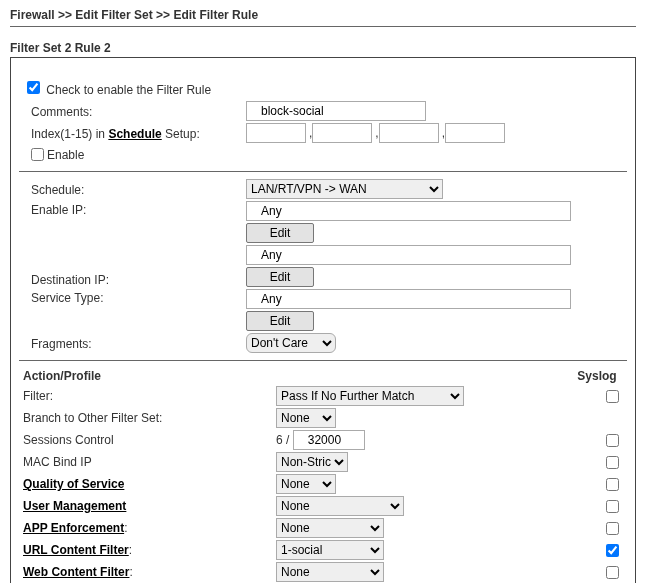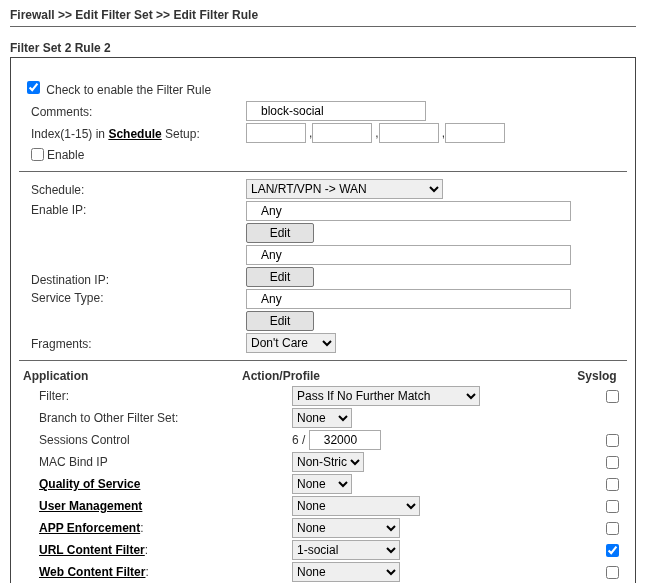--- a/index.html
+++ b/index.html
@@ -54,21 +54,21 @@
   .wide-text { width: 295px; }
   .session-small { width: 42px; }
   select {
     font-family: Arial, sans-serif;
     font-size: 12px;
     border: 1px solid #aaa;
     background: #efefef;
     height: 20px;
   }
   .sel-direction { width: 197px; }
-  .sel-fragments { width: 90px; }
+  .sel-fragments { width: 90px; border-radius: 6px; }
   .sel-filter { width: 188px; }
   .sel-none-sm { width: 60px; }
   .sel-nonstrict { width: 72px; }
   .sel-med { width: 108px; }
   .sel-wide { width: 128px; }
   hr {
     border: none;
     border-top: 1px solid #666;
     margin: 6px 0;
   }
@@ -89,21 +89,20 @@
     text-align: center;
   }
   .app-row {
     display: flex;
     align-items: center;
     padding: 1px 0;
   }
   .app-label {
     width: 253px;
     padding-left: 4px;
-    margin-left: 16px;
   }
   .app-label .ulink {
     color: #000;
     text-decoration: underline;
     font-weight: bold;
   }
   .app-action {
     flex: 1;
   }
   .app-syslog {
@@ -196,21 +195,20 @@
   <div class="row indent">
     <span class="label nolink">Fragments:</span>
     <select class="sel-fragments">
       <option>Don't Care</option>
     </select>
   </div>
 
   <hr>
 
   <div class="hdr-row">
-    <span class="hdr-app">Application</span>
     <span class="hdr-action">Action/Profile</span>
     <span class="hdr-syslog">Syslog</span>
   </div>
 
   <div class="app-row">
     <span class="app-label">Filter:</span>
     <span class="app-action">
       <select class="sel-filter"><option>Pass If No Further Match</option></select>
     </span>
     <span class="app-syslog"><input type="checkbox" style=""></span>

